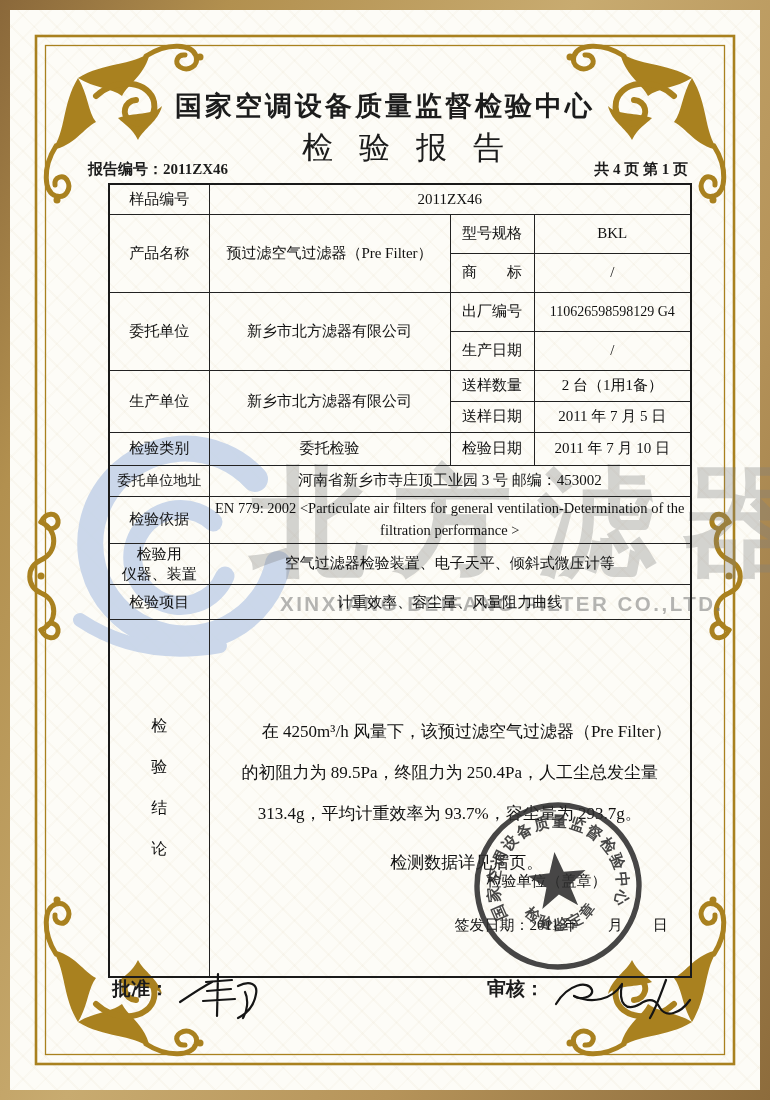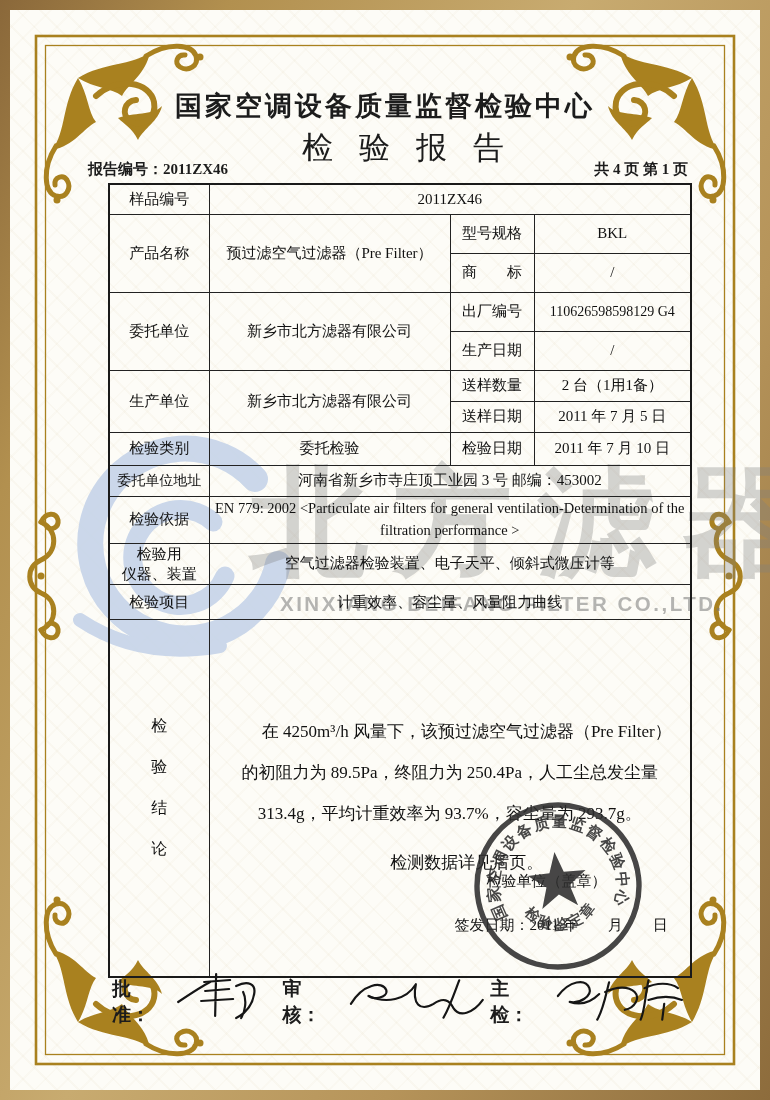--- a/index.html
+++ b/index.html
@@ -201,28 +201,20 @@
         </svg>
       </div>
       <div class="sig-group">
         <span>审核：</span>
         <svg width="150" height="55" viewBox="0 0 150 55" aria-hidden="true">
           <path class="sig-path" d="M8,34 C20,14 40,10 44,20 C46,28 30,30 26,26"></path>
           <path class="sig-path" d="M26,26 C44,34 64,30 74,14 C70,34 78,42 92,34 C102,27 108,30 112,38 C118,48 132,44 142,30"></path>
           <path class="sig-path" d="M118,10 C112,26 108,38 102,48"></path>
         </svg>
       </div>
-      <div class="sig-group">
-        <span>主检：</span>
-        <svg width="150" height="55" viewBox="0 0 150 55" aria-hidden="true">
-          <path class="sig-path" d="M8,26 C20,10 36,8 40,18 C43,26 30,34 20,32 C32,36 42,32 50,24"></path>
-          <path class="sig-path" d="M60,12 C56,28 54,40 48,50 M56,22 C68,16 80,16 86,22 C92,28 86,38 76,40"></path>
-          <path class="sig-path" d="M100,10 C96,30 96,42 92,50 M96,18 C108,12 122,12 130,18 M100,30 C112,26 124,26 134,30 M116,34 L114,50"></path>
-        </svg>
-      </div>
     </div>
   </div>
 
   <div class="stamp">
     <svg viewBox="-100 -100 200 200" width="180" height="180" aria-hidden="true">
       <defs>
         <path id="arcTop" d="M -58.3 31 A 66 66 0 1 1 58.3 31"></path>
         <path id="arcBot" d="M -40.7 25.4 A 48 48 0 0 0 40.7 25.4"></path>
       </defs>
       <circle cx="0" cy="0" r="90" fill="none" stroke="#2e2e2e" stroke-width="6"></circle>

